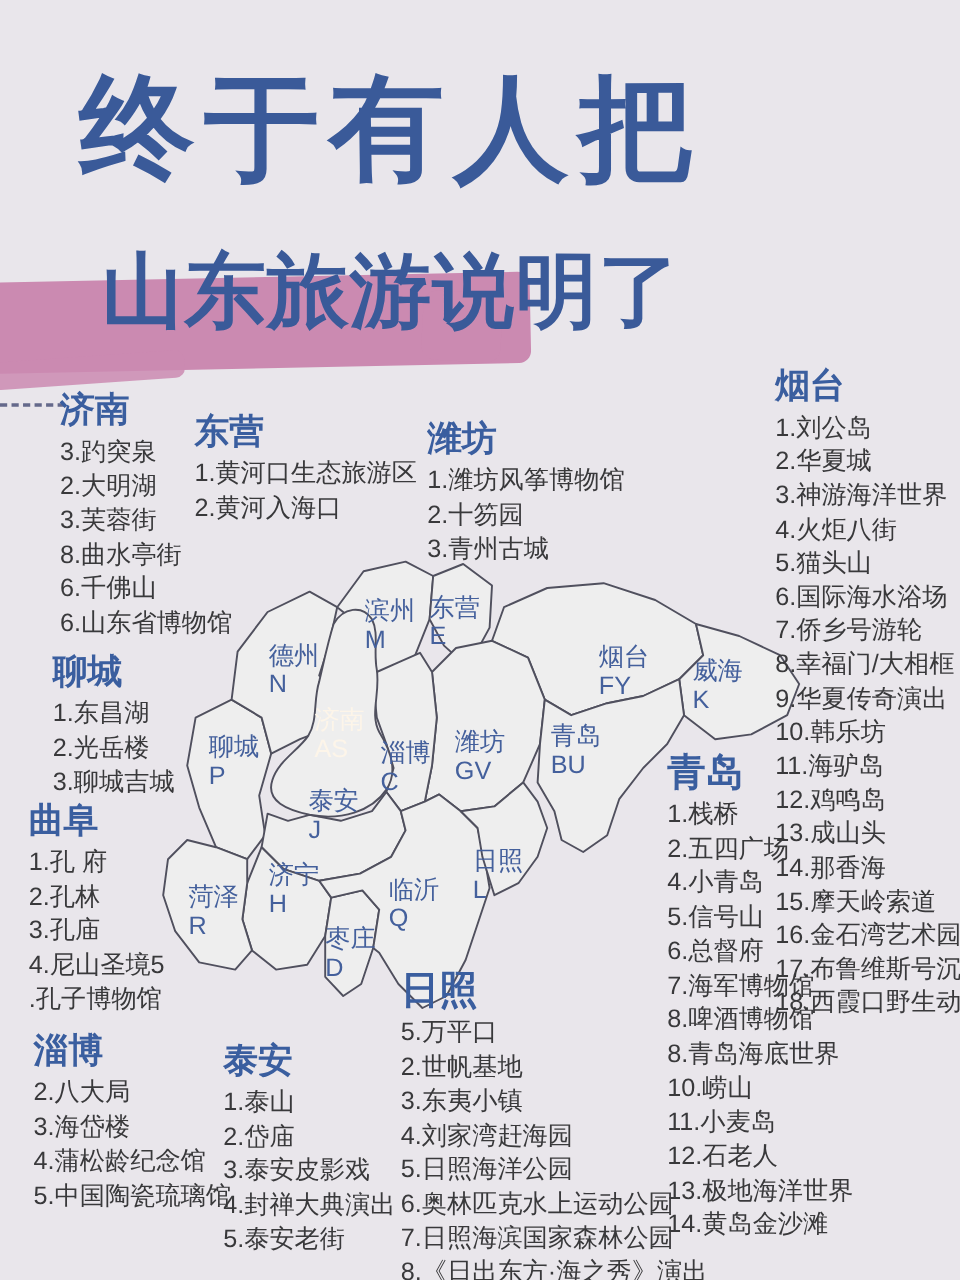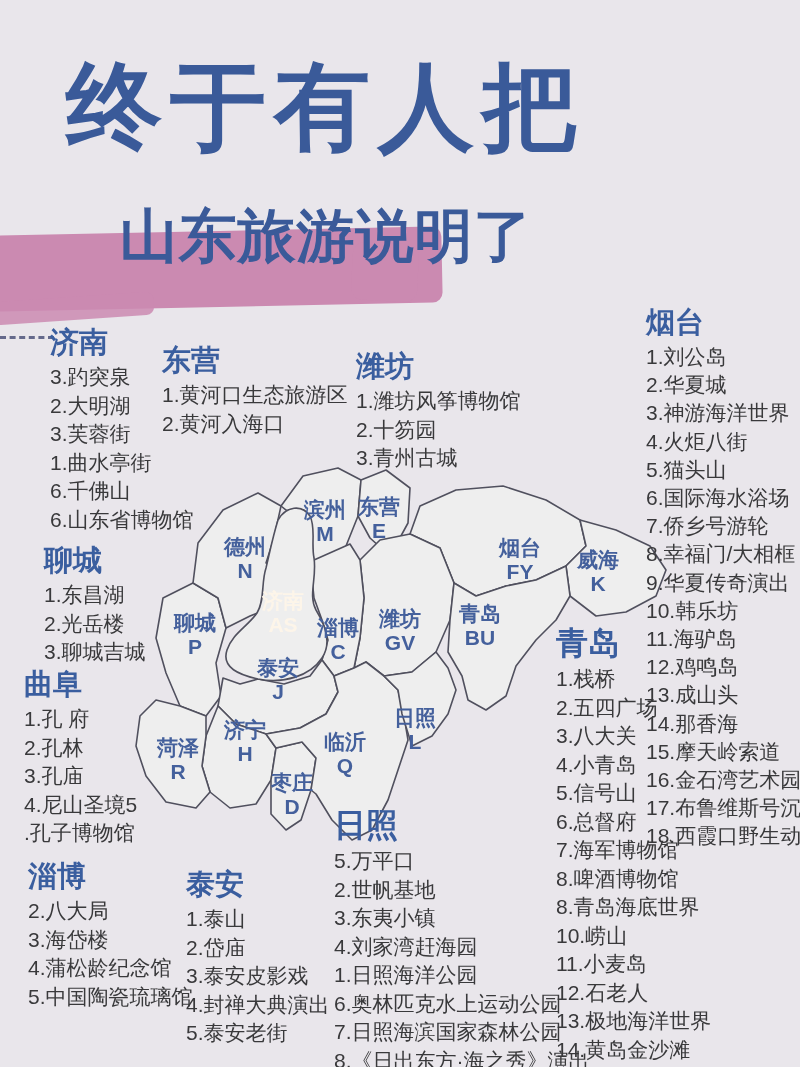--- a/index.html
+++ b/index.html
@@ -7,21 +7,21 @@
     width:800px;height:1067px;position:relative;overflow:hidden;
     background:#e9e6eb;
     font-family:"Liberation Sans","DejaVu Sans",sans-serif;
   }
   
   .title-line{
     position:absolute;left:0;width:652px;text-align:center;
     color:#3a5a99;font-weight:900;z-index:3;white-space:nowrap;
   }
   #title-line1{top:44px;font-size:96px;letter-spacing:8px;}
-  #title-line2{top:198px;font-size:58px;letter-spacing:1px;}
+  #title-line2{top:198px;font-size:68px;letter-spacing:1px;}
   .hl{position:absolute;background:#cb8ab1;z-index:1;}
   #hl-main{left:-10px;top:231px;width:452px;height:76px;border-radius:10px;transform:rotate(-1.2deg);}
   #hl-tail{left:-8px;top:297px;width:162px;height:23px;border-radius:8px;transform:rotate(-4deg);opacity:.85;}
   #hl-blob{left:352px;top:243px;width:66px;height:58px;border-radius:12px;opacity:.5;transform:rotate(3deg);}
   #edge-watermark{position:absolute;left:0;top:336px;width:54px;height:0;border-top:3px dashed #39406b;opacity:.75;z-index:2;}
 
   
   .sec{position:absolute;z-index:4;}
   .sec .hd{font-weight:bold;color:#3a5e9f;font-size:29px;line-height:32px;white-space:nowrap;}
   .sec.big .hd{font-size:32px;line-height:34px;}
@@ -38,22 +38,22 @@
   #sec-qingdao  {left:556px;top:626px;}
   #sec-taian    {left:186px;top:868px;}
   #sec-rizhao   {left:334px;top:808px;}
   #sec-yantai .items .li{line-height:28.2px;}
 
   
   #map{position:absolute;left:118px;top:448px;width:570px;height:400px;z-index:2;}
   #map svg{position:absolute;left:0;top:0;}
   #map path{stroke:#50505e;stroke-width:1.6;stroke-linejoin:round;fill:#eee;}
   .maplabel{
-    position:absolute;transform:translate(-50%,-50%);text-align:center;
-    color:#44609c;font-size:21px;line-height:24px;font-weight:700;z-index:5;white-space:nowrap;
+    position:absolute;transform:translate(-50%,-50%);text-align:left;
+    color:#44609c;font-size:21px;line-height:24px;font-weight:400;z-index:5;white-space:nowrap;
   }
   .maplabel.light{color:#fdf5e9;}
 </style>
 </head>
 <body>
 
 <div class="hl" id="hl-main"></div>
 <div class="hl" id="hl-tail"></div>
 <div class="hl" id="hl-blob"></div>
 <div id="edge-watermark"></div>
@@ -145,21 +145,21 @@
       <div>AS</div>
     </div>
   </div>
 
 <div class="sec" id="sec-jinan">
   <div class="hd">济南</div>
   <div class="items">
       <div class="li">3.趵突泉</div>
       <div class="li">2.大明湖</div>
       <div class="li">3.芙蓉街</div>
-      <div class="li">1.曲水亭街</div>
+      <div class="li">8.曲水亭街</div>
       <div class="li">6.千佛山</div>
       <div class="li">6.山东省博物馆</div>
     </div>
 </div>
 <div class="sec" id="sec-liaocheng">
   <div class="hd">聊城</div>
   <div class="items">
       <div class="li">1.东昌湖</div>
       <div class="li">2.光岳楼</div>
       <div class="li">3.聊城吉城</div>
@@ -220,21 +220,20 @@
       <div class="li">16.金石湾艺术园</div>
       <div class="li">17.布鲁维斯号沉船</div>
       <div class="li">18.西霞口野生动物</div>
     </div>
 </div>
 <div class="sec big" id="sec-qingdao">
   <div class="hd">青岛</div>
   <div class="items">
       <div class="li">1.栈桥</div>
       <div class="li">2.五四广场</div>
-      <div class="li">3.八大关</div>
       <div class="li">4.小青岛</div>
       <div class="li">5.信号山</div>
       <div class="li">6.总督府</div>
       <div class="li">7.海军博物馆</div>
       <div class="li">8.啤酒博物馆</div>
       <div class="li">8.青岛海底世界</div>
       <div class="li">10.崂山</div>
       <div class="li">11.小麦岛</div>
       <div class="li">12.石老人</div>
       <div class="li">13.极地海洋世界</div>
@@ -251,18 +250,18 @@
       <div class="li">5.泰安老街</div>
     </div>
 </div>
 <div class="sec big" id="sec-rizhao">
   <div class="hd">日照</div>
   <div class="items">
       <div class="li">5.万平口</div>
       <div class="li">2.世帆基地</div>
       <div class="li">3.东夷小镇</div>
       <div class="li">4.刘家湾赶海园</div>
-      <div class="li">1.日照海洋公园</div>
+      <div class="li">5.日照海洋公园</div>
       <div class="li">6.奥林匹克水上运动公园</div>
       <div class="li">7.日照海滨国家森林公园</div>
       <div class="li">8.《日出东方·海之秀》演出</div>
     </div>
 </div>
 
 </body></html>

